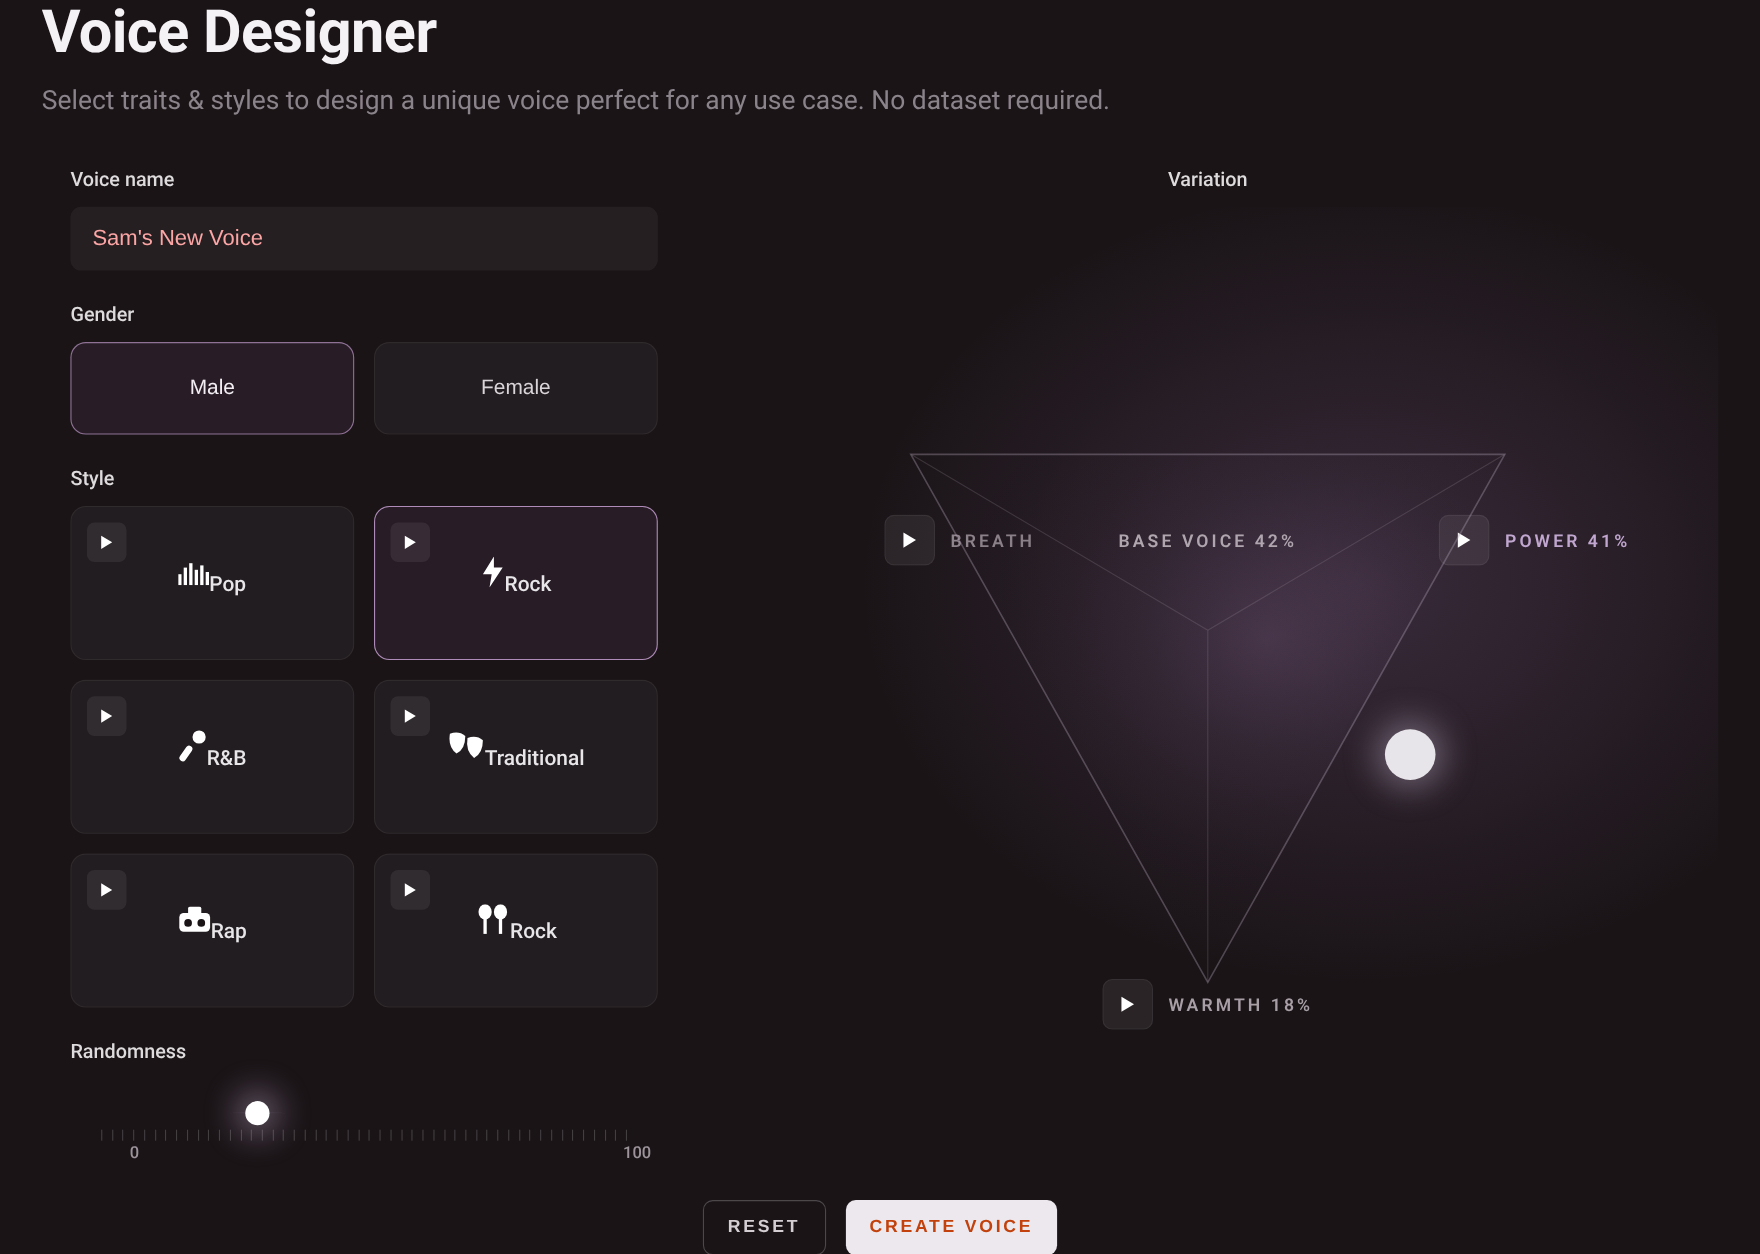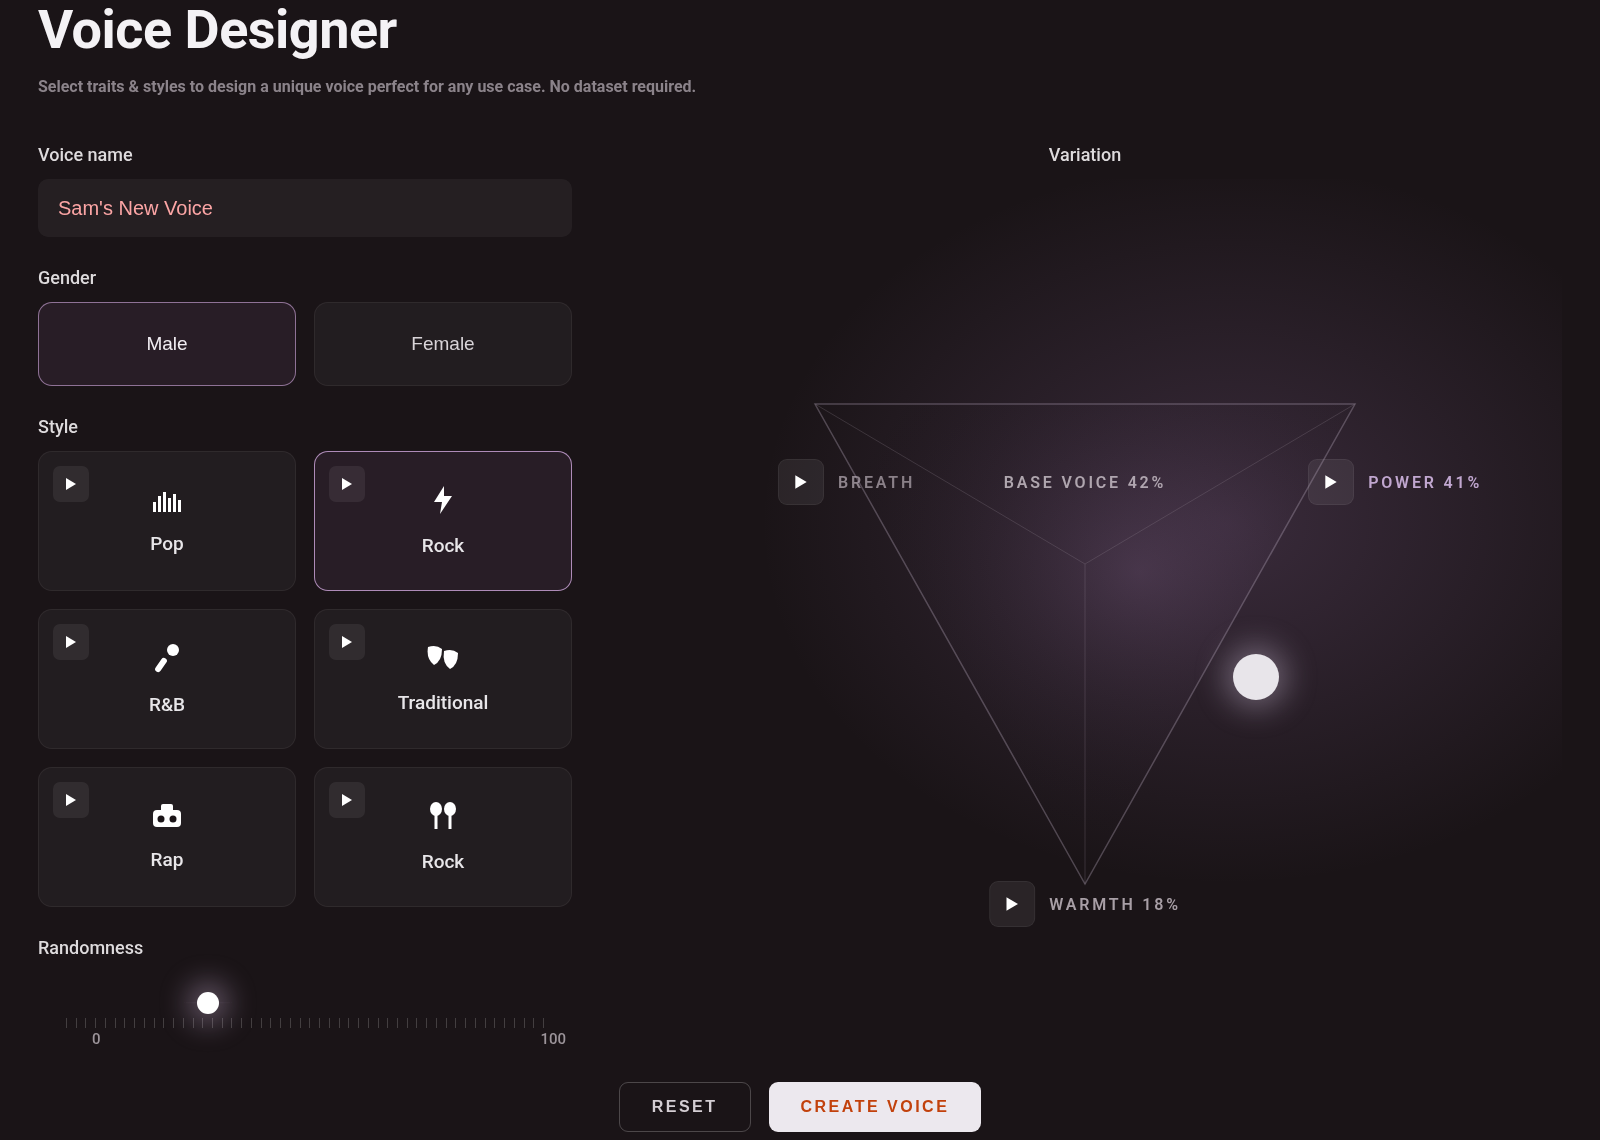--- a/index.html
+++ b/index.html
@@ -14,29 +14,30 @@
   }
   .title {
     font-size: 54px;
     font-weight: 700;
     color: #f4f2f5;
     letter-spacing: -0.5px;
     margin-top: 0;
     line-height: 1.1;
   }
   .subtitle {
-    font-size: 16px;
+    font-size: 24px;
     color: #8b838a;
     margin-top: 18px;
-    font-weight: 700;
+    font-weight: 400;
   }
   .layout {
     display: flex;
     gap: 36px;
     margin-top: 48px;
+    margin-left: 26px;
   }
   .left-col { width: 534px; flex-shrink: 0; }
   .right-col { flex: 1; text-align: center; }
   .field-label {
     font-size: 18px;
     color: #dedbdd;
     font-weight: 500;
     margin-bottom: 14px;
   }
   .text-input {
@@ -77,21 +78,20 @@
     gap: 18px;
   }
   .style-card {
     position: relative;
     height: 140px;
     background: rgba(255,255,255,0.04);
     border: 1.5px solid rgba(255,255,255,0.06);
     border-radius: 14px;
     cursor: pointer;
     display: flex;
-    flex-direction: column;
     align-items: center;
     justify-content: center;
   }
   .style-card.selected {
     border-color: rgba(199,160,210,0.85);
     background: rgba(165,120,180,0.10);
   }
   .style-card .play-mini {
     position: absolute;
     top: 14px;
@@ -197,21 +197,21 @@
     z-index: 5;
   }
   .footer-actions {
     display: flex;
     gap: 18px;
     justify-content: center;
     margin-top: 40px;
   }
   .btn {
     height: 50px;
-    padding: 0 32px;
+    padding: 0 22px;
     border-radius: 9px;
     font-size: 16px;
     letter-spacing: 2.5px;
     font-weight: 600;
     cursor: pointer;
     display: flex;
     align-items: center;
   }
   .btn-ghost {
     background: transparent;

